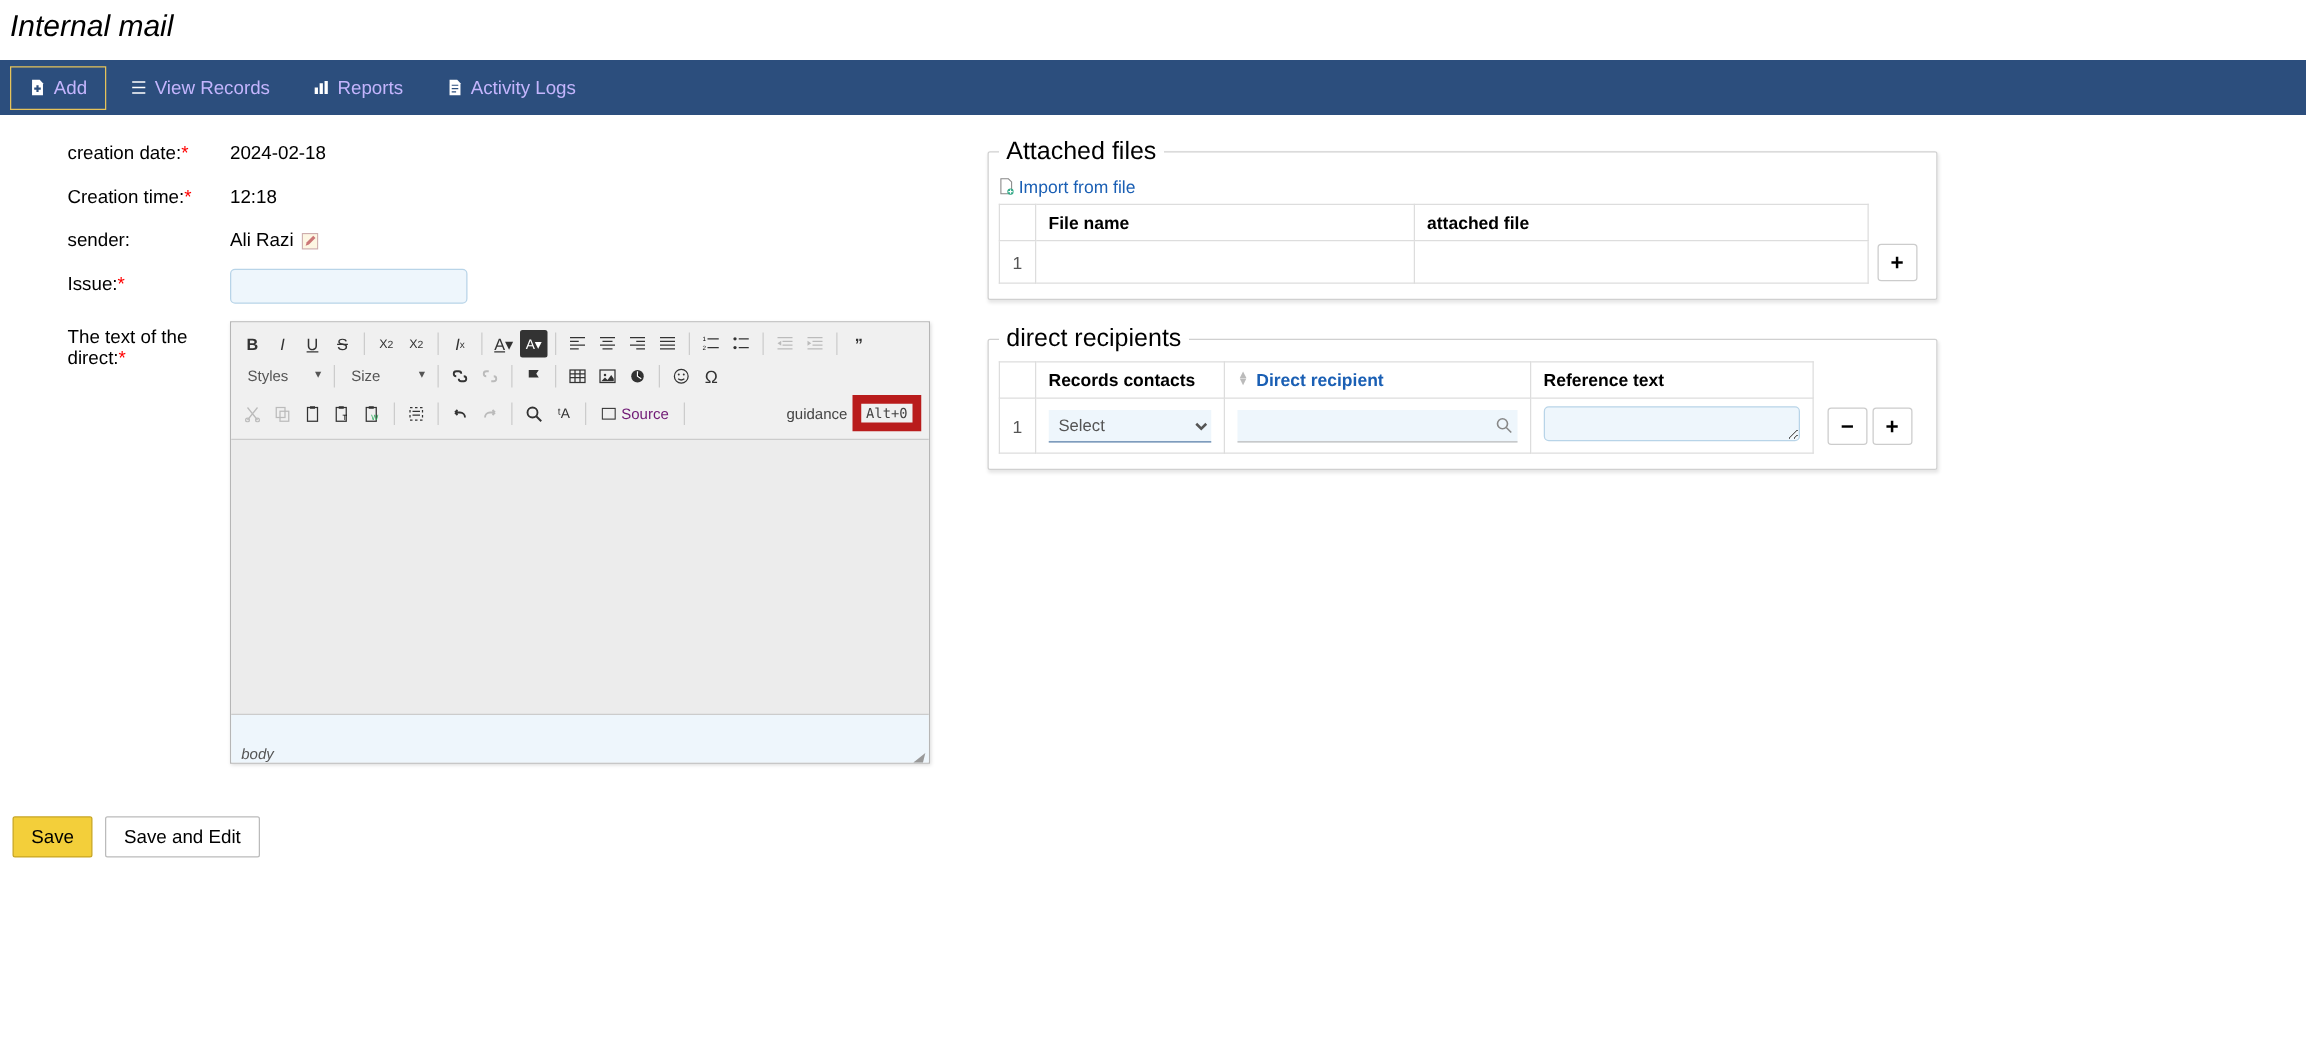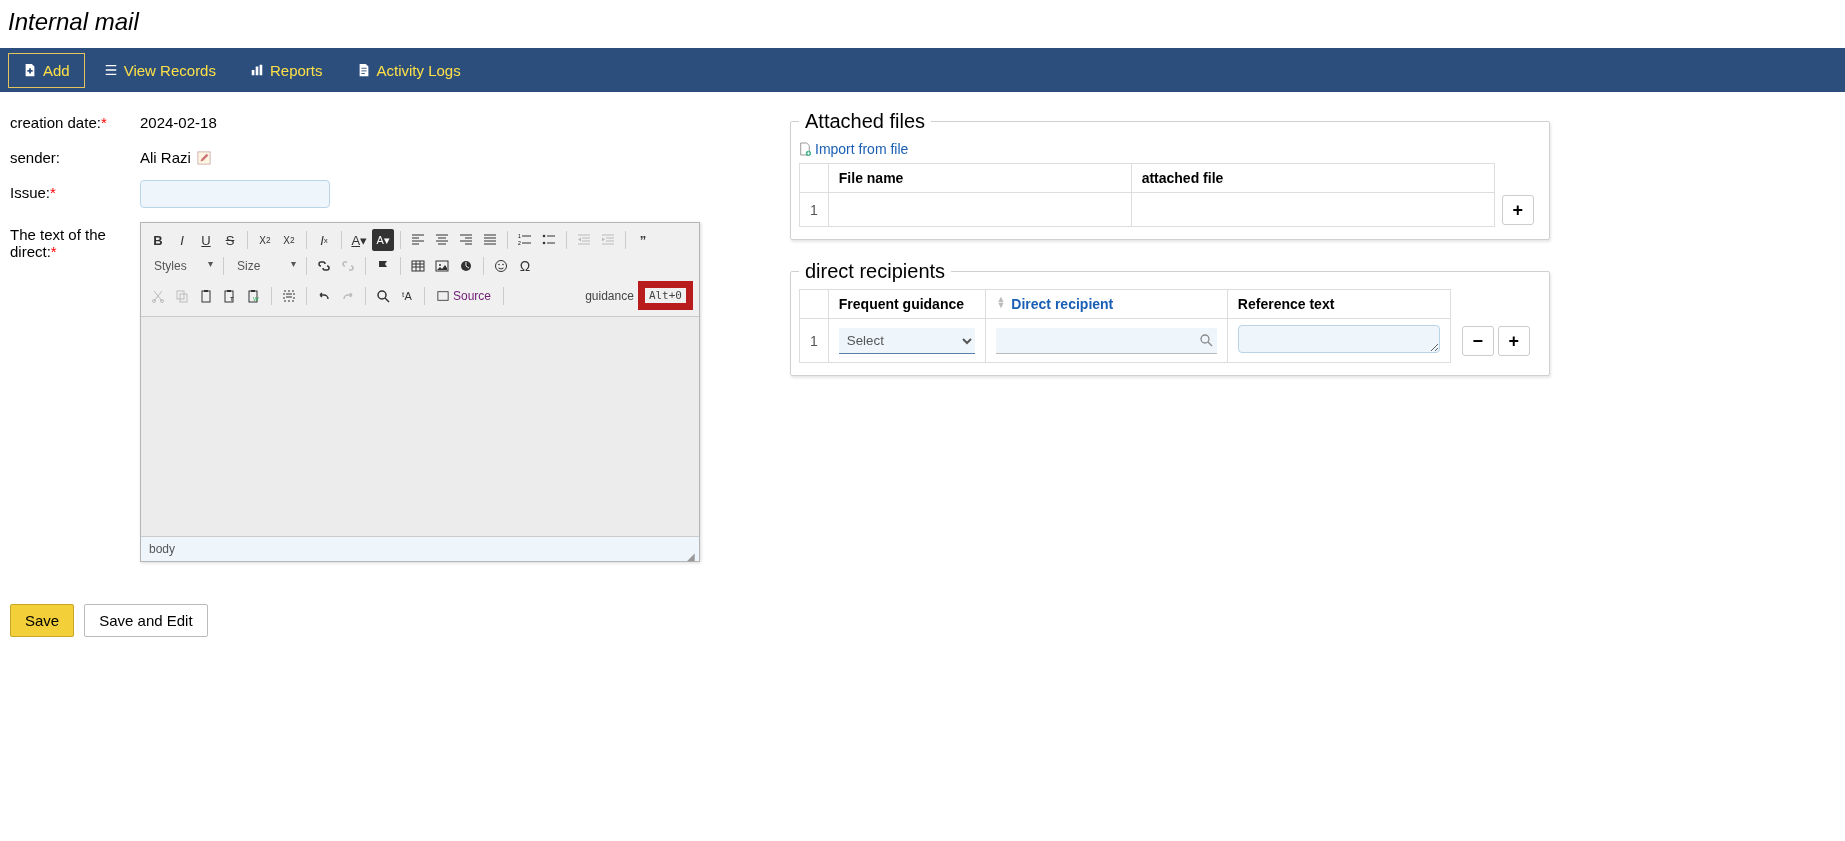--- a/index.html
+++ b/index.html
@@ -1,25 +1,25 @@
 <!DOCTYPE html>
 <html><head>
 <meta charset="utf-8">
 <style>
 * { box-sizing: border-box; margin: 0; padding: 0; }
 body { font-family: "Segoe UI", Arial, sans-serif; font-size: 14px; color: #000; background: #fff; }
 .page-title { font-size: 24px; font-weight: 400; padding: 8px 8px 12px 8px; font-style: italic; }
 .nav-bar { background: #2c4e7d; display: flex; align-items: center; padding: 0 6px; height: 44px; }
-.nav-item { color: #fde047; padding: 8px 14px; margin: 4px 2px; display: flex; align-items: center; gap: 6px; font-size: 15px; cursor: pointer; border: 1px solid transparent; }
+.nav-item { color: #c4b5fd; padding: 8px 14px; margin: 4px 2px; display: flex; align-items: center; gap: 6px; font-size: 15px; cursor: pointer; border: 1px solid transparent; }
 .nav-item.active { border: 1px solid #e6c35a; }
 .nav-icon { display: inline-block; width: 14px; height: 14px; }
 .main { display: flex; padding: 18px 10px; gap: 40px; }
 .left-col { flex: 0 0 740px; }
 .right-col { flex: 1; max-width: 760px; }
-.form-row { display: flex; align-items: flex-start; margin-bottom: 14px; }
+.form-row { display: flex; align-items: flex-start; margin-bottom: 14px; margin-left: 44px; }
 .form-label { width: 130px; font-size: 15px; padding-top: 4px; }
 .req { color: red; }
 .form-val { font-size: 15px; padding-top: 4px; }
 .sender-val { display: flex; align-items: center; gap: 6px; }
 .edit-icon { width: 14px; height: 14px; }
 .text-input { width: 190px; height: 28px; background: #eef6fc; border: 1px solid #b8d4e8; border-radius: 4px; padding: 0 8px; }
 .select-input { width: 190px; height: 28px; background: #eef6fc; border: 1px solid #b8d4e8; border-radius: 4px; padding: 0 6px; color: #555; }
 
 
 .editor-wrap { width: 560px; border: 1px solid #b6b6b6; background: #fff; box-shadow: 1px 1px 3px rgba(0,0,0,0.15); }
@@ -28,21 +28,21 @@
 .tool-btn { width: 22px; height: 22px; display: inline-flex; align-items: center; justify-content: center; font-size: 13px; color: #333; cursor: pointer; border-radius: 2px; }
 .tool-btn.disabled { color: #bbb; cursor: default; }
 .tool-sep { width: 1px; height: 18px; background: #ccc; margin: 0 4px; }
 .tool-select { height: 22px; font-size: 12px; color: #555; border: 1px solid transparent; background: transparent; padding: 0 16px 0 6px; appearance: none; position: relative; }
 .tool-select-wrap { position: relative; display: inline-block; }
 .tool-select-wrap::after { content: "▾"; position: absolute; right: 4px; top: 3px; font-size: 10px; color: #555; pointer-events: none; }
 .source-btn { display: inline-flex; align-items: center; gap: 4px; padding: 0 6px; height: 22px; font-size: 12px; color: #701a75; cursor: pointer; }
 .guidance { font-size: 12px; color: #444; display: flex; align-items: center; gap: 4px; margin-left: auto; }
 .guidance-key { border: 7px solid #b91c1c; padding: 1px 4px; font-family: monospace; font-size: 11px; }
 .editor-body { height: 220px; background: #ececec; border-bottom: 1px solid #ccc; }
-.editor-footer { height: 24px; background: #eef6fc; display: flex; align-items: center; padding: 0 8px; font-size: 12px; color: #555; position: relative; }
+.editor-footer { height: 38px; background: #eef6fc; display: flex; align-items: flex-end; padding: 0 8px; font-size: 12px; color: #555; position: relative; font-style: italic; }
 .resize-handle { position: absolute; right: 2px; bottom: 2px; width: 10px; height: 10px; }
 .resize-handle::before { content: "◢"; font-size: 10px; color: #999; }
 
 
 fieldset.panel { border: 1px solid #d0d0d0; border-radius: 2px; padding: 6px 8px 12px 8px; margin-bottom: 20px; box-shadow: 1px 2px 3px rgba(0,0,0,0.1); }
 fieldset.panel legend { font-size: 20px; font-weight: 400; padding: 0 6px; }
 .import-link { color: #1a5fb4; font-size: 14px; display: inline-flex; align-items: center; gap: 4px; cursor: pointer; margin: 2px 0 6px 0; }
 .import-icon { width: 12px; height: 14px; display: inline-block; }
 
 table.grid { width: 100%; border-collapse: collapse; }
@@ -95,20 +95,24 @@
       </svg>
     <span>Activity Logs</span>
   </div>
 </div>
 
 <div class="main">
   <div class="left-col">
     <div class="form-row">
       <div class="form-label"><span>creation date:</span><span class="req">*</span></div>
       <div class="form-val">2024-02-18</div>
+    </div>
+    <div class="form-row">
+      <div class="form-label"><span>Creation time:</span><span class="req">*</span></div>
+      <div class="form-val">12:18</div>
     </div>
     <div class="form-row">
       <div class="form-label">sender:</div>
       <div class="form-val sender-val">
         <span>Ali Razi</span>
         <svg class="edit-icon" viewBox="0 0 16 16">
             <rect x="1" y="1" width="14" height="14" fill="#fdf6e3" stroke="#caa"></rect>
             <path fill="#c77" d="M11 3l2 2-6 6-3 1 1-3z"></path>
           </svg>
       </div>
@@ -367,21 +371,21 @@
         </tbody>
       </table>
     </fieldset>
 
     <fieldset class="panel">
       <legend>direct recipients</legend>
       <table class="grid">
         <thead>
           <tr>
             <th class="rownum"></th>
-            <th>Frequent guidance</th>
+            <th>Records contacts</th>
             <th class="sortable highlight"><span class="sort-icons">▲<br>▼</span><span>Direct recipient</span></th>
             <th>Reference text</th>
             <th class="action-col" style="width:90px"></th>
           </tr>
         </thead>
         <tbody>
           <tr>
             <td class="rownum">1</td>
             <td><select class="grid-select"><option>Select</option></select></td>
             <td>

